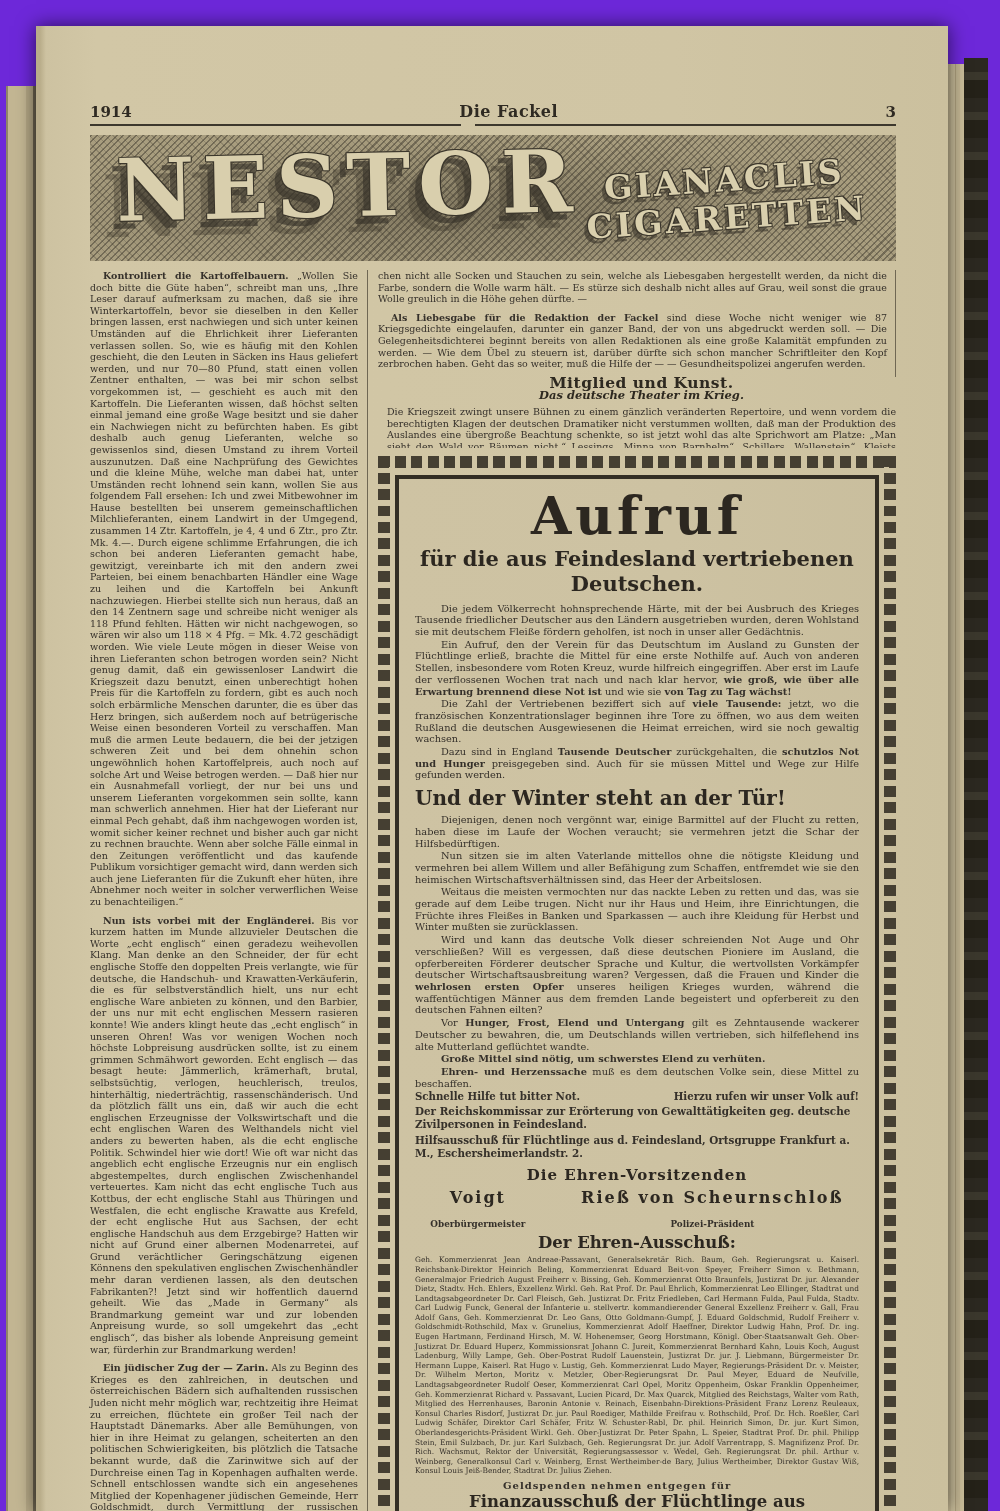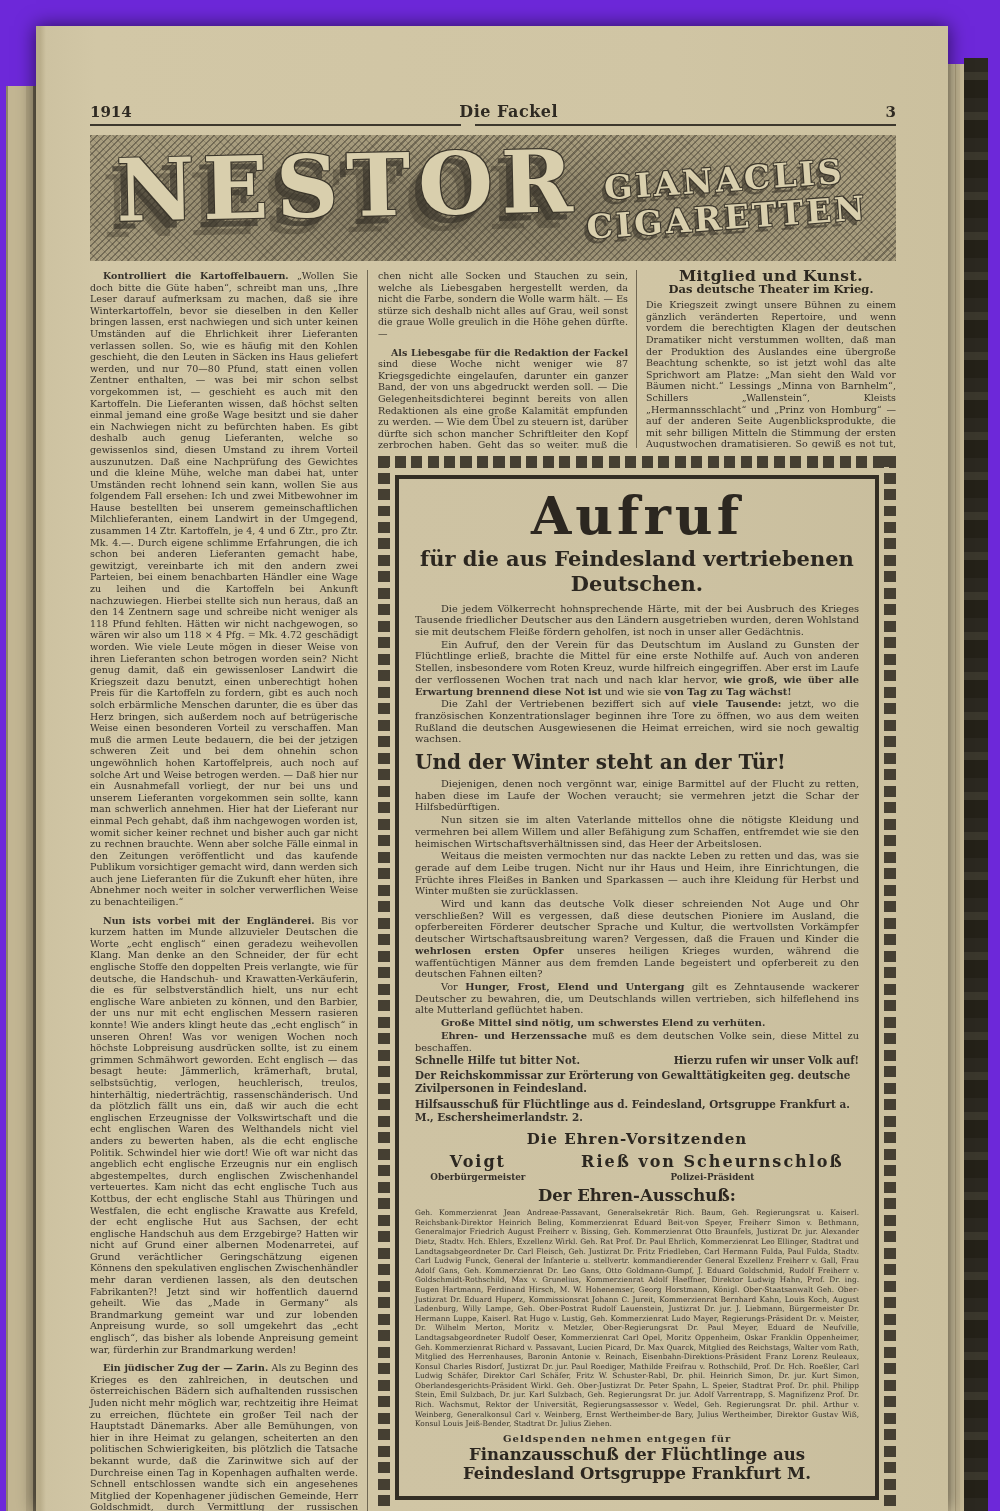--- a/index.html
+++ b/index.html
@@ -37,29 +37,29 @@
        -7px 8px 0 rgba(56,51,41,.65), -14px 16px 0 rgba(56,51,41,.35);}
   .brand-sub{position:absolute;right:30px;top:26px;text-align:center;font-weight:bold;
      font-size:33px;line-height:1.15;color:#d9cfad;transform:rotate(-4deg);letter-spacing:3px;
      text-shadow:1px 1px 0 #3c372c,-1px -1px 0 #3c372c,1px -1px 0 #3c372c,-1px 1px 0 #3c372c,
        -4px 5px 0 rgba(56,51,41,.6);}
   
   .content{display:flex;margin-top:9px;}
   .col-left{flex:0 0 268px;border-right:1px solid #6f6753;padding-right:9px;
      font-size:9.5px;line-height:11.6px;text-align:justify;hyphens:auto;}
   .col-right-region{flex:1;padding-left:10px;min-width:0;}
-  .top-cols{display:flex;height:178px;overflow:hidden;}
+  .top-cols{display:flex;height:178px;overflow:hidden;flex-direction:column;}
   .col-mid{flex:1;padding-right:8px;border-right:1px solid #6f6753;
      font-size:9.5px;line-height:11.6px;text-align:justify;hyphens:auto;}
   .col-theater{flex:1;padding-left:9px;font-size:9.5px;line-height:11.6px;text-align:justify;hyphens:auto;}
   .article{margin:0 0 7px;text-indent:13px;}
   .article .lead{font-weight:bold;}
   .cont{margin:0 0 7px;}
   .col-theater h3{margin:0;text-align:center;font-size:15.5px;letter-spacing:.5px;color:#2e2920;}
-  .col-theater h4{margin:2px 0 4px;text-align:center;font-size:11.5px;color:#2e2920;}
+  .col-theater h4{margin:2px 0 4px;text-align:center;font-size:11.5px;color:#2e2920;font-style:italic;}
   .col-theater p{margin:0;}
   
   .aufruf-outer{position:relative;margin-top:8px;padding:19px 17px;}
   .checker{position:absolute;background-clip:padding-box;}
   .checker.h{left:0;right:0;height:12px;
      background:repeating-linear-gradient(90deg,#453f32 0 11px,rgba(0,0,0,0) 11px 16.5px);}
   .checker.h.top{top:0}
   .checker.v{top:0;bottom:0;width:12px;
      background:repeating-linear-gradient(180deg,#453f32 0 11px,rgba(0,0,0,0) 11px 16.5px);}
   .checker.v.lft{left:0}.checker.v.rgt{right:0}
@@ -71,21 +71,21 @@
   .ap .b{font-weight:bold;}
   .ap.bold{font-weight:bold;}
   .winter{font-weight:bold;font-size:20px;color:#2c2720;margin:5px 0 4px;}
   .row2{display:flex;justify-content:space-between;font-weight:bold;font-size:10.2px;line-height:12px;}
   .kom{font-weight:bold;font-size:10.4px;line-height:13px;margin-top:3px;}
   .kom-row{display:flex;justify-content:space-between;font-weight:bold;font-size:10.2px;line-height:13px;}
   .vors-h{text-align:center;font-weight:bold;font-size:15px;color:#2c2720;margin:6px 0 4px;letter-spacing:1px;}
   .vors-row{display:flex;justify-content:space-around;margin-bottom:4px;gap:25px;}
   .vors{text-align:center;}
   .vors .nm{font-weight:bold;font-size:16px;letter-spacing:2px;color:#2c2720;}
-  .vors .tt{font-weight:bold;font-size:8.8px;margin-top:1px;}
+  .vors .tt{font-weight:bold;font-size:8.8px;margin-top:12px;}
   .auss-h{text-align:center;font-weight:bold;font-size:16.5px;color:#2c2720;margin:3px 0 3px;}
   .auss{font-size:7.4px;line-height:9.6px;text-align:justify;hyphens:auto;}
   .spenden{font-weight:bold;font-size:10px;letter-spacing:1px;margin:4px 0 1px;padding-left:88px;}
   .finanz{font-weight:bold;font-size:16.5px;color:#2c2720;text-align:center;margin:0 0 3px;}
 </style>
 </head>
 <body>
 
 <div class="stage">
   <div class="prev-page-edge"></div>
@@ -142,28 +142,29 @@
           <div class="checker v lft"></div>
           <div class="checker v rgt"></div>
 
           <div class="aufruf-frame">
             <div class="aufruf-title">Aufruf</div>
             <div class="aufruf-sub">für die aus Feindesland vertriebenen Deutschen.</div>
 
             <p class="ap">Die jedem Völkerrecht hohnsprechende Härte, mit der bei Ausbruch des Krieges Tausende friedlicher Deutscher aus den Ländern ausgetrieben wurden, deren Wohlstand sie mit deutschem Fleiße fördern geholfen, ist noch in unser aller Gedächtnis.</p>
             <p class="ap"><span>Ein Aufruf, den der Verein für das Deutschtum im Ausland zu Gunsten der Flüchtlinge erließ, brachte die Mittel für eine erste Nothilfe auf.  Auch von anderen Stellen, insbesondere vom Roten Kreuz, wurde hilfreich eingegriffen.  Aber erst im Laufe der verflossenen Wochen trat nach und nach klar hervor, </span><span class="b">wie groß, wie über alle Erwartung brennend diese Not ist</span><span> und wie sie </span><span class="b">von Tag zu Tag wächst!</span></p>
             <p class="ap"><span>Die Zahl der Vertriebenen beziffert sich auf </span><span class="b">viele Tausende:</span><span> jetzt, wo die französischen Konzentrationslager beginnen ihre Tore zu öffnen, wo aus dem weiten Rußland die deutschen Ausgewiesenen die Heimat erreichen, wird sie noch gewaltig wachsen.</span></p>
+            <p class="ap"><span>Dazu sind in England </span><span class="b">Tausende Deutscher</span><span> zurückgehalten, die </span><span class="b">schutzlos Not und Hunger</span><span> preisgegeben sind.  Auch für sie müssen Mittel und Wege zur Hilfe gefunden werden.</span></p>
 
             <div class="winter">Und der Winter steht an der Tür!</div>
 
             <p class="ap">Diejenigen, denen noch vergönnt war, einige Barmittel auf der Flucht zu retten, haben diese im Laufe der Wochen veraucht; sie vermehren jetzt die Schar der Hilfsbedürftigen.</p>
             <p class="ap">Nun sitzen sie im alten Vaterlande mittellos ohne die nötigste Kleidung und vermehren bei allem Willem und aller Befähigung zum Schaffen, entfremdet wie sie den heimischen Wirtschaftsverhältnissen sind, das Heer der Arbeitslosen.</p>
             <p class="ap">Weitaus die meisten vermochten nur das nackte Leben zu retten und das, was sie gerade auf dem Leibe trugen. Nicht nur ihr Haus und Heim, ihre Einrichtungen, die Früchte ihres Fleißes in Banken und Sparkassen — auch ihre Kleidung für Herbst und Winter mußten sie zurücklassen.</p>
             <p class="ap"><span>Wird und kann das deutsche Volk dieser schreienden Not Auge und Ohr verschließen?  Will es vergessen, daß diese deutschen Pioniere im Ausland, die opferbereiten Förderer deutscher Sprache und Kultur, die wertvollsten Vorkämpfer deutscher Wirtschaftsausbreitung waren?  Vergessen, daß die Frauen und Kinder die </span><span class="b">wehrlosen ersten Opfer</span><span> unseres heiligen Krieges wurden, während die waffentüchtigen Männer aus dem fremden Lande begeistert und opferbereit zu den deutschen Fahnen eilten?</span></p>
-            <p class="ap"><span>Vor </span><span class="b">Hunger, Frost, Elend und Untergang</span><span> gilt es Zehntausende wackerer Deutscher zu bewahren, die, um Deutschlands willen vertrieben, sich hilfeflehend ins alte Mutterland geflüchtet haben.</span></p>
+            <p class="ap"><span>Vor </span><span class="b">Hunger, Frost, Elend und Untergang</span><span> gilt es Zehntausende wackerer Deutscher zu bewahren, die, um Deutschlands willen vertrieben, sich hilfeflehend ins alte Mutterland geflüchtet wandte.</span></p>
             <p class="ap bold">Große Mittel sind nötig, um schwerstes Elend zu verhüten.</p>
             <p class="ap"><span class="b">Ehren- und Herzenssache</span><span> muß es dem deutschen Volke sein, diese Mittel zu beschaffen.</span></p>
 
             <div class="row2">
               <span>Schnelle Hilfe tut bitter Not.</span>
               <span>Hierzu rufen wir unser Volk auf!</span>
             </div>
 
             <div class="kom">Der Reichskommissar zur Erörterung von Gewalttätigkeiten geg. deutsche Zivilpersonen in Feindesland.</div>
             <div class="kom">Hilfsausschuß für Flüchtlinge aus d. Feindesland, Ortsgruppe Frankfurt a. M., Eschersheimerlandstr. 2.</div>

